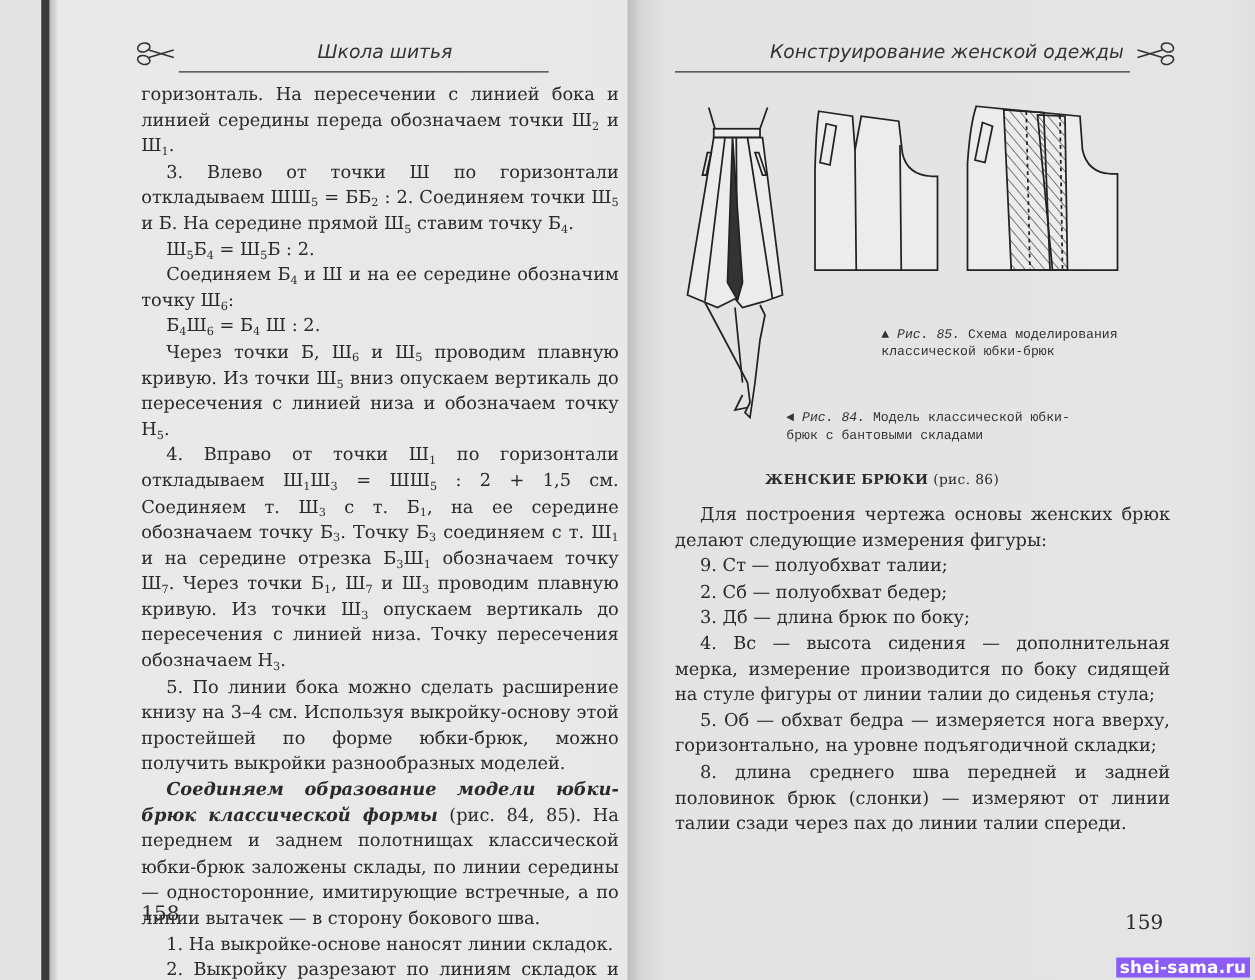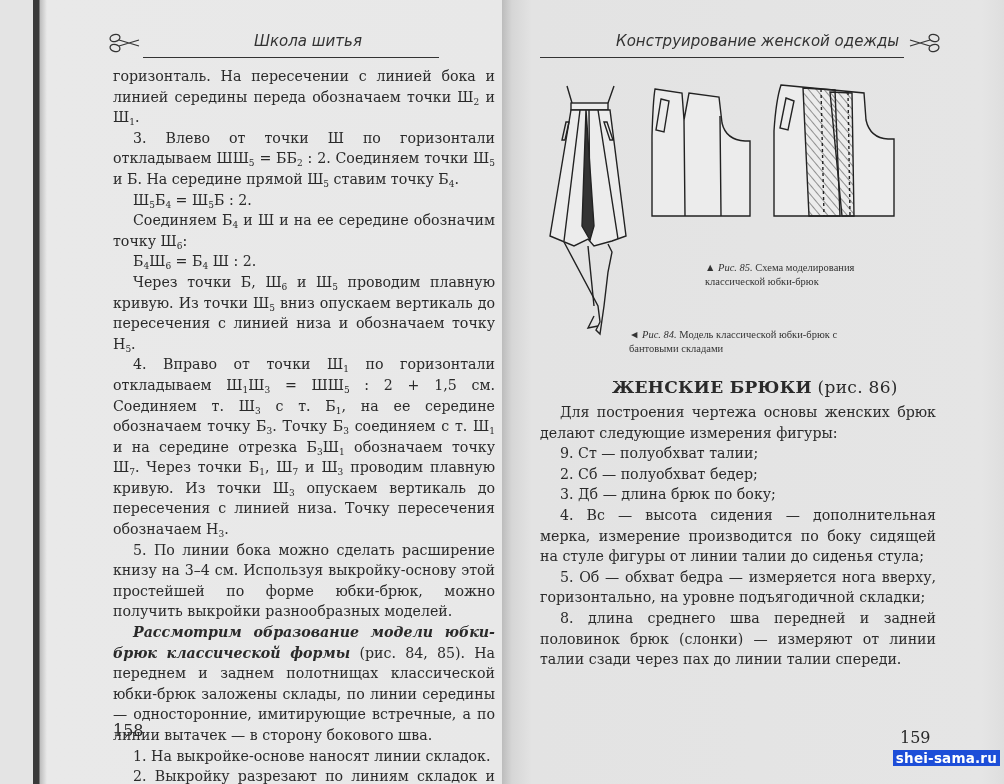--- a/index.html
+++ b/index.html
@@ -48,40 +48,40 @@
   .body-text sub { font-size: 9px; vertical-align: -3px; line-height: 0; }
   .body-text .bi { font-weight: bold; font-style: italic; }
 
   .page-number { position: absolute; font-size: 16px; color: #2a2a2a; }
   .left .page-number { left: 80px; top: 721px; }
   .right .page-number { left: 398px; top: 728px; }
 
   .figures { position: absolute; left: 36px; top: 76px; width: 400px; height: 290px; }
   .caption {
     position: absolute;
-    font-family: Liberation Serif, serif;
+    font-family: Liberation Mono, monospace;
     font-size: 10.5px; line-height: 14px; color: #333;
   }
   .caption i { font-style: italic; }
   .caption.c85 { left: 203px; top: 261px; width: 200px; }
   .caption.c84 { left: 127px; top: 328px; width: 230px; }
 
   .section-heading {
     position: absolute; left: 110px; top: 377px;
-    font-size: 17px; font-weight: bold; letter-spacing: 0.3px;
+    font-size: 11px; font-weight: bold; letter-spacing: 0.3px;
   }
   .section-heading .ref { font-weight: normal; }
 
   .right .body-text { left: 38px; top: 402px; width: 396px; }
 
   .watermark {
-    position: absolute; right: 4px; bottom: 18px;
+    position: absolute; right: 4px; bottom: 2px;
     font-family: "DejaVu Sans", "Liberation Sans", sans-serif;
     font-weight: bold; font-size: 13.5px; color: #fff;
-    background: #1d4ed8; padding: 0 3px; letter-spacing: 0.2px;
+    background: #8b5cf6; padding: 0 3px; letter-spacing: 0.2px;
   }
 </style>
 </head>
 <body>
 
 <div class="spread">
 
   <div class="page left">
     <div class="running-head">
       <svg width="32" height="22" viewBox="0 0 32 22">
@@ -95,21 +95,21 @@
 
     <div class="body-text">
       <p class="noindent"><span>горизонталь. На пересечении с линией бока и линией середины переда обозначаем точки Ш</span><sub>2</sub><span> и Ш</span><sub>1</sub><span>.</span></p>
       <p><span>3. Влево от точки Ш по горизонтали откладываем ШШ</span><sub>5</sub><span> = ББ</span><sub>2</sub><span> : 2. Соединяем точки Ш</span><sub>5</sub><span> и Б. На середине прямой Ш</span><sub>5</sub><span> ставим точку Б</span><sub>4</sub><span>.</span></p>
       <p><span>Ш</span><sub>5</sub><span>Б</span><sub>4</sub><span> = Ш</span><sub>5</sub><span>Б : 2.</span></p>
       <p><span>Соединяем Б</span><sub>4</sub><span> и Ш и на ее середине обозначим точку Ш</span><sub>6</sub><span>:</span></p>
       <p><span>Б</span><sub>4</sub><span>Ш</span><sub>6</sub><span> = Б</span><sub>4</sub><span> Ш : 2.</span></p>
       <p><span>Через точки Б, Ш</span><sub>6</sub><span> и Ш</span><sub>5</sub><span> проводим плавную кривую. Из точки Ш</span><sub>5</sub><span> вниз опускаем вертикаль до пересечения с линией низа и обозначаем точку Н</span><sub>5</sub><span>.</span></p>
       <p><span>4. Вправо от точки Ш</span><sub>1</sub><span> по горизонтали откладываем Ш</span><sub>1</sub><span>Ш</span><sub>3</sub><span> = ШШ</span><sub>5</sub><span> : 2 + 1,5 см. Соединяем т. Ш</span><sub>3</sub><span> с т. Б</span><sub>1</sub><span>, на ее середине обозначаем точку Б</span><sub>3</sub><span>. Точку Б</span><sub>3</sub><span> соединяем с т. Ш</span><sub>1</sub><span> и на середине отрезка Б</span><sub>3</sub><span>Ш</span><sub>1</sub><span> обозначаем точку Ш</span><sub>7</sub><span>. Через точки Б</span><sub>1</sub><span>, Ш</span><sub>7</sub><span> и Ш</span><sub>3</sub><span> проводим плавную кривую. Из точки Ш</span><sub>3</sub><span> опускаем вертикаль до пересечения с линией низа. Точку пересечения обозначаем Н</span><sub>3</sub><span>.</span></p>
       <p>5. По линии бока можно сделать расширение книзу на 3–4 см. Используя выкройку-основу этой простейшей по форме юбки-брюк, можно получить выкройки разнообразных моделей.</p>
-      <p><span class="bi">Рассмотрим образование модели юбки-брюк классической формы</span><span> (рис. 84, 85). На переднем и заднем полотнищах классической юбки-брюк заложены склады, по линии середины — односторонние, имитирующие встречные, а по линии вытачек — в сторону бокового шва.</span></p>
+      <p><span class="bi">Соединяем образование модели юбки-брюк классической формы</span><span> (рис. 84, 85). На переднем и заднем полотнищах классической юбки-брюк заложены склады, по линии середины — односторонние, имитирующие встречные, а по линии вытачек — в сторону бокового шва.</span></p>
       <p>1. На выкройке-основе наносят линии складок.</p>
       <p>2. Выкройку разрезают по линиям складок и раздвигают параллельно на величину глубины складок (10–14 см). При этом линия бедер не должна нарушиться.</p>
 
     </div>
 
     <div class="page-number">158</div>
   </div>
 
   <div class="page right">
     <div class="running-head">

